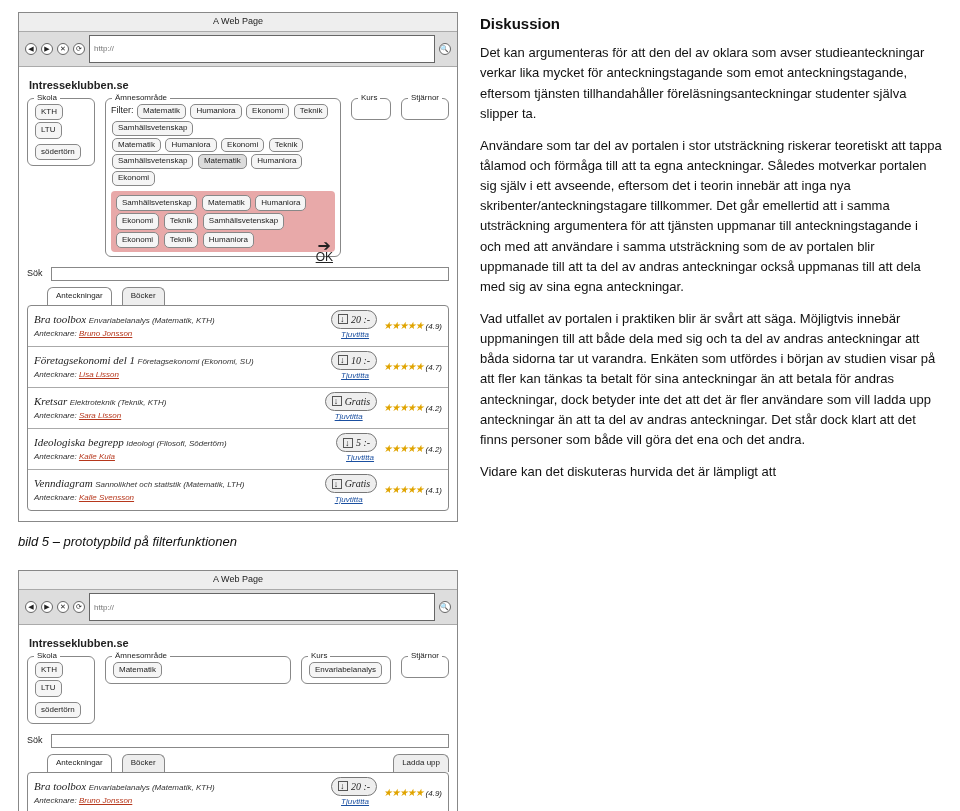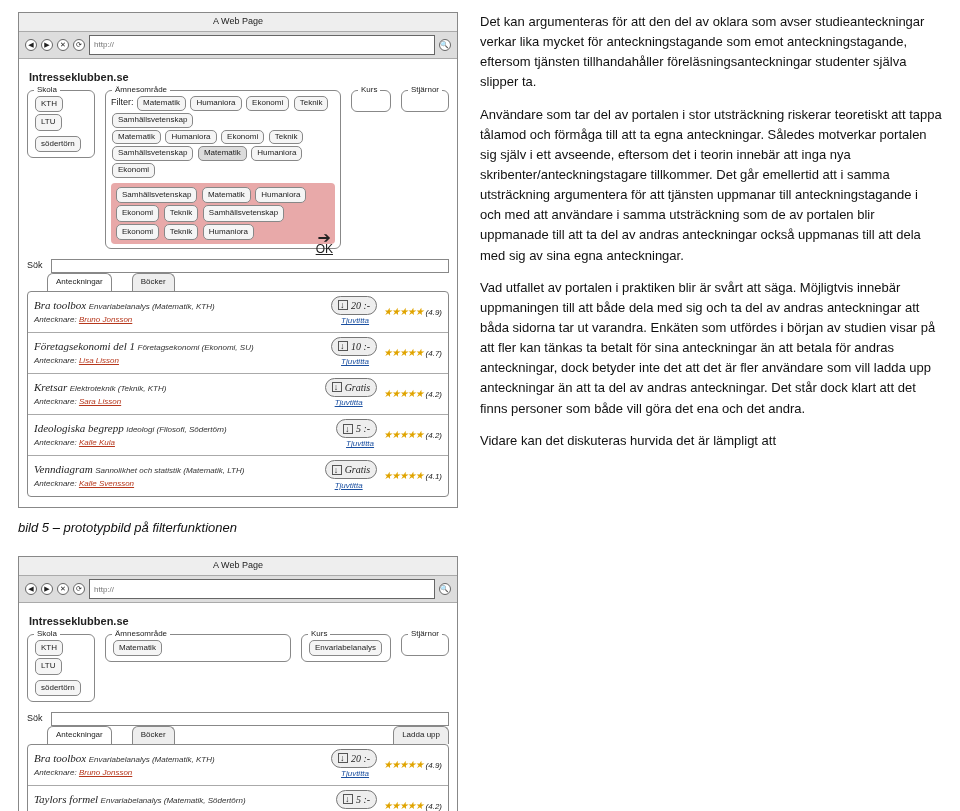--- a/index.html
+++ b/index.html
@@ -72,21 +72,21 @@
     display: inline-flex;
     align-items: center;
     justify-content: center;
     font-size: 7px;
     background: #fff;
   }
   .urlbox {
     flex: 1;
     border: 1px solid #666;
     padding: 1px 4px;
-    height: 20px;
+    height: 28px;
     font-size: 8px;
     background: #fff;
   }
   .mock-body {
     padding: 6px 8px 10px;
   }
   .sitename {
     font-weight: bold;
     font-size: 11px;
     padding: 4px 0 4px 2px;
@@ -168,21 +168,22 @@
   .searchrow .sok {
     border: 1px solid #888;
     padding: 1px 6px;
     height: 14px;
     flex: 1;
     background: #fff;
   }
   .tabs {
     display: flex;
     align-items: flex-end;
-    gap: 20px;
+    gap: 10px;
+    margin-top: 6px;
     padding-left: 20px;
   }
   .tab {
     border: 1px solid #888;
     border-bottom: none;
     border-radius: 6px 6px 0 0;
     padding: 2px 8px;
     font-size: 8px;
     background: #eee;
   }
@@ -419,18 +420,19 @@
               <div><span class="pricebtn"><span class="dl-icon"></span>5 :-</span><div class="tjuv">Tjuvtitta</div></div>
               <div><span class="stars">★★★★★</span> <span class="count">(4.2)</span></div>
             </div>
           </div>
       </div>
     </div>
 
   </div>
 
   <div class="right">
+    <h2>Diskussion</h2>
     <p>Det kan argumenteras för att den del av oklara som avser studieanteckningar verkar lika mycket för anteckningstagande som emot anteckningstagande, eftersom tjänsten tillhandahåller föreläsningsanteckningar studenter själva slipper ta.</p>
     <p>Användare som tar del av portalen i stor utsträckning riskerar teoretiskt att tappa tålamod och förmåga till att ta egna anteckningar. Således motverkar portalen sig själv i ett avseende, eftersom det i teorin innebär att inga nya skribenter/anteckningstagare tillkommer. Det går emellertid att i samma utsträckning argumentera för att tjänsten uppmanar till anteckningstagande i och med att användare i samma utsträckning som de av portalen blir uppmanade till att ta del av andras anteckningar också uppmanas till att dela med sig av sina egna anteckningar.</p>
     <p>Vad utfallet av portalen i praktiken blir är svårt att säga. Möjligtvis innebär uppmaningen till att både dela med sig och ta del av andras anteckningar att båda sidorna tar ut varandra. Enkäten som utfördes i början av studien visar på att fler kan tänkas ta betalt för sina anteckningar än att betala för andras anteckningar, dock betyder inte det att det är fler användare som vill ladda upp anteckningar än att ta del av andras anteckningar. Det står dock klart att det finns personer som både vill göra det ena och det andra.</p>
     <p>Vidare kan det diskuteras hurvida det är lämpligt att</p>
   </div>
 </div>
 
 </body></html>

